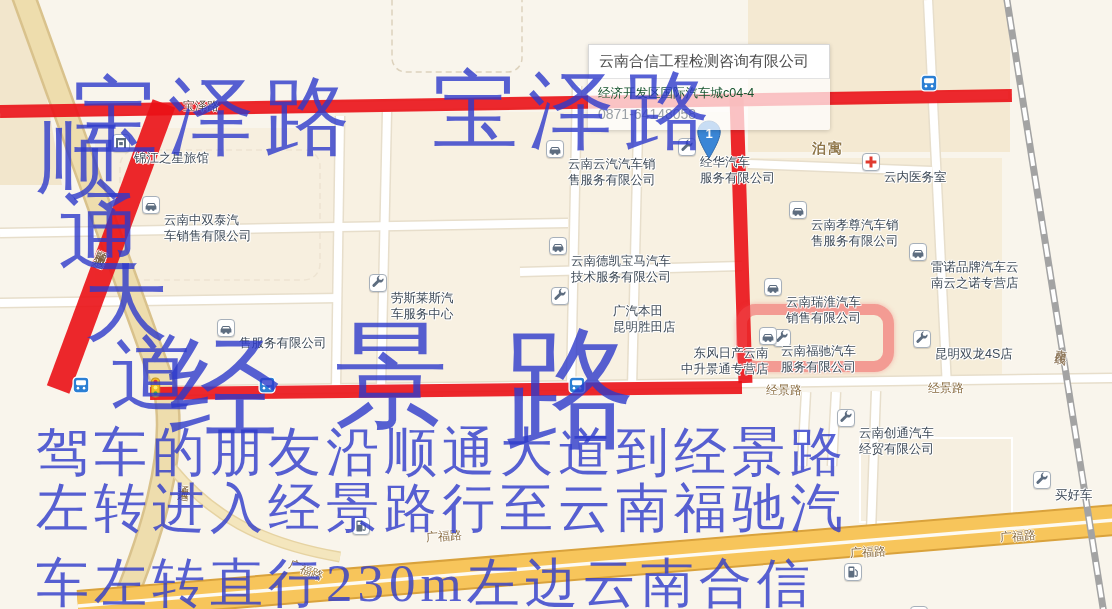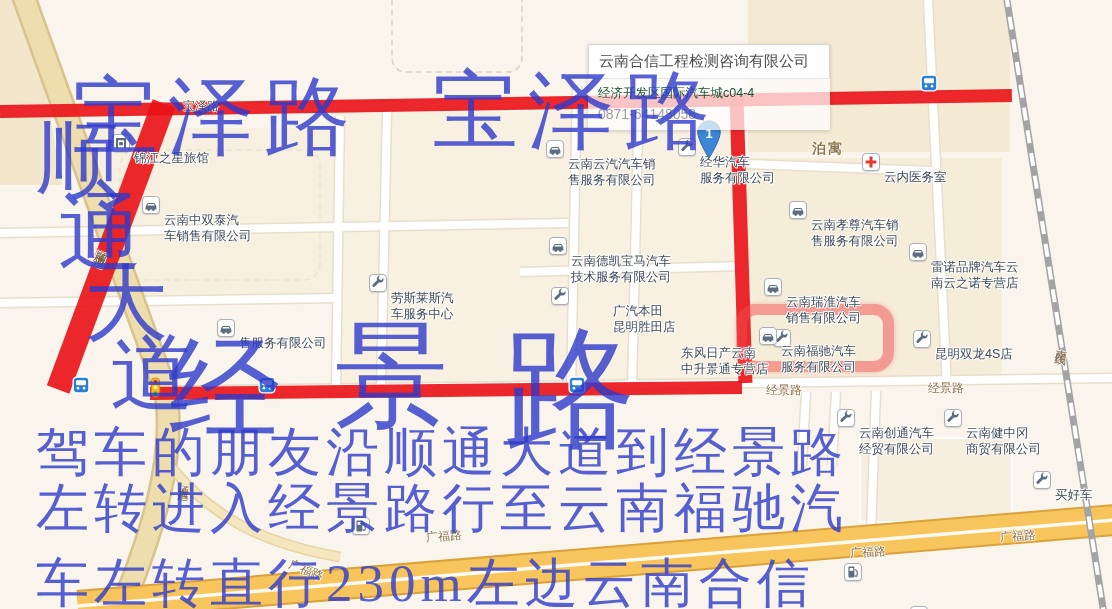--- a/index.html
+++ b/index.html
@@ -4,21 +4,21 @@
 <style>
   html,body{margin:0;padding:0;background:#e8e8e8;}
   #stage{position:relative;width:1112px;height:609px;overflow:hidden;background:#f9f5ec;
          font-family:"Liberation Sans","DejaVu Sans",sans-serif;}
   #stage *{box-sizing:border-box;}
   .basemap{position:absolute;left:0;top:0;z-index:0;}
 
   
   .poi-layer{position:absolute;left:0;top:0;width:100%;height:100%;z-index:3;}
   .poi{position:absolute;display:flex;align-items:flex-start;gap:4px;white-space:nowrap;}
-  .poi.side-right{flex-direction:row-reverse;}
+  .poi.side-right{flex-direction:row-reverse;text-align:right;}
   .pico{width:18px;height:18px;flex:0 0 auto;background:#fff;border:1px solid #a7b0ba;
         border-radius:4px;box-shadow:0 1px 1px rgba(0,0,0,.15);display:block;}
   .pico.plain{background:transparent;border:none;box-shadow:none;}
   .poi-label{font-size:12.5px;line-height:1.3;color:#3e4a57;
      text-shadow:1px 0 0 #fff,-1px 0 0 #fff,0 1px 0 #fff,0 -1px 0 #fff,1px 1px 0 #fff,-1px -1px 0 #fff;margin-top:16px;}
   .area-label{position:absolute;font-size:14px;font-weight:bold;color:#8f7648;letter-spacing:2px;
      text-shadow:1px 0 0 #fff,-1px 0 0 #fff,0 1px 0 #fff,0 -1px 0 #fff;z-index:3;}
   .road-label{position:absolute;font-size:12px;color:#8a6d42;z-index:3;
      text-shadow:1px 0 0 #fff,-1px 0 0 #fff,0 1px 0 #fff,0 -1px 0 #fff;}
   .road-label.vert{writing-mode:vertical-rl;letter-spacing:2px;}
@@ -252,26 +252,20 @@
           <use href="#sym-wrench"></use>
         </svg>
         <div class="poi-label">昆明双龙4S店</div>
       </div>
       <div class="poi" style="left: 837px; top: 409px;">
         <svg class="pico" width="18" height="18" style="width: 18px;">
           <use href="#sym-wrench"></use>
         </svg>
         <div class="poi-label">云南创通汽车<br>经贸有限公司</div>
       </div>
-      <div class="poi" style="left: 944px; top: 409px;">
-        <svg class="pico" width="18" height="18" style="width: 18px;">
-          <use href="#sym-wrench"></use>
-        </svg>
-        <div class="poi-label">云南健中冈<br>商贸有限公司</div>
-      </div>
       <div class="poi" style="left: 993px; top: 471px; padding-left: 40px;">
         <svg class="pico" width="18" height="18" style="width: 18px;">
           <use href="#sym-wrench"></use>
         </svg>
         <div class="poi-label">买好车</div>
       </div>
       <div class="poi" style="left: 910px; top: 606px;">
         <svg class="pico" width="18" height="18" style="width: 18px;">
           <use href="#sym-car"></use>
         </svg>

